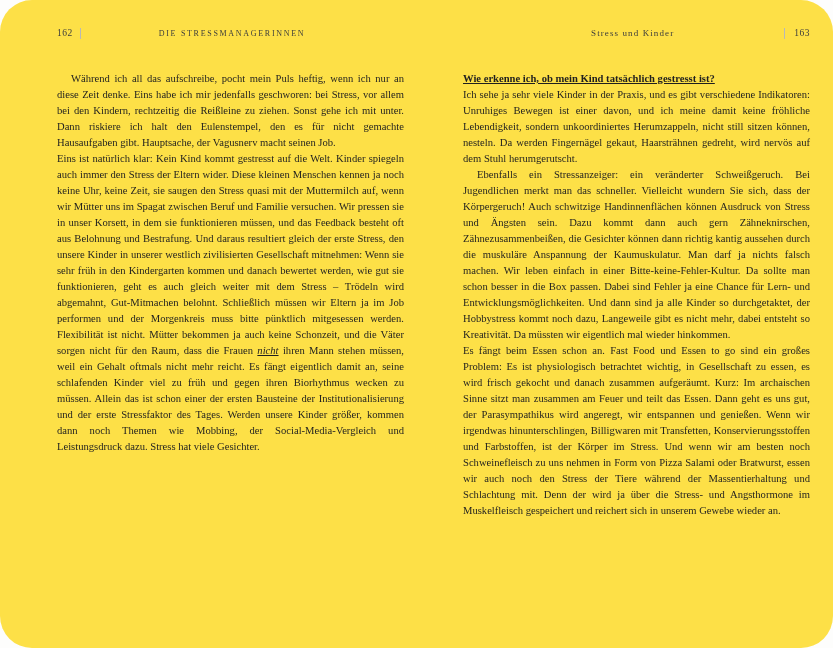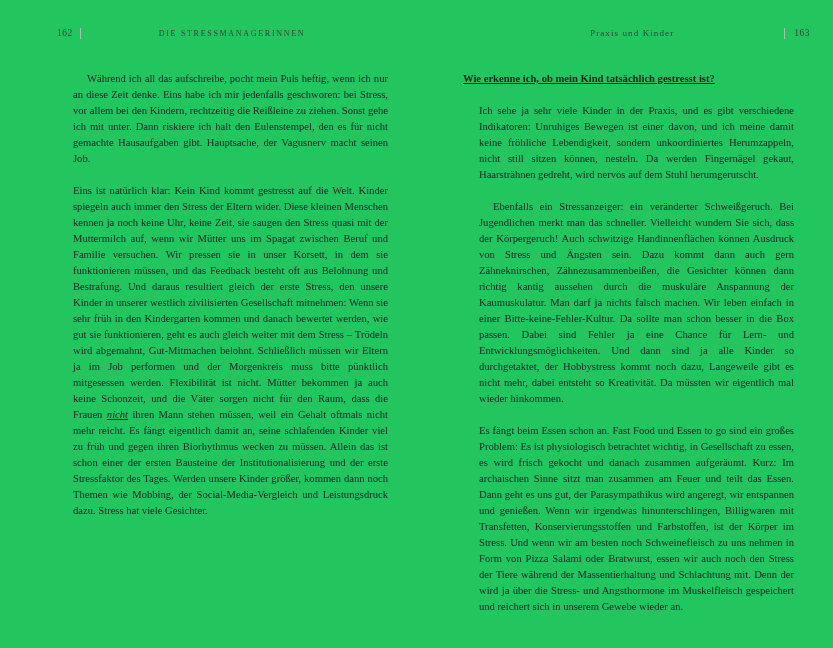--- a/index.html
+++ b/index.html
@@ -6,25 +6,26 @@
   body {
     width: 833px; height: 648px;
     background: #fdfdfc;
     font-family: "Liberation Serif", "DejaVu Serif", serif;
     color: #1f1f1f;
     overflow: hidden;
   }
   .spread {
     position: relative;
     width: 833px; height: 648px;
-    background: #22c55e;
+    background: #fde047;
     box-sizing: border-box;
     display: flex;
     padding: 26px 23px 0 57px;
     gap: 59px;
+    border-radius: 32px;
   }
   .page { width: 347px; box-sizing: border-box; }
   .page-header {
     display: flex; align-items: center;
     height: 14px; margin-bottom: 31px;
     color: #3c3c3c;
   }
   .page-header.right { justify-content: flex-end; }
   .page-number { font-size: 9.5px; letter-spacing: 0.5px; }
   .divider { width: 1px; height: 11px; background: #b8b8b8; display: inline-block; }
@@ -33,21 +34,21 @@
   .page-header.right .divider { margin-left: 110px; margin-right: 9px; }
   .running-head.caps { font-size: 8px; letter-spacing: 1.7px; color: #3c3c3c; }
   .running-head.mixed { font-size: 9px; letter-spacing: 1.1px; color: #3c3c3c; }
   .page-body {
     font-size: 10.6px;
     line-height: 16px;
     text-align: justify;
     hyphens: auto;
     -webkit-hyphens: auto;
   }
-  .body-paragraph { margin: 16px; }
+  .body-paragraph { margin: 0; }
   .body-paragraph.indented { text-indent: 14px; }
   .body-heading {
     font-size: 10.6px; line-height: 16px;
     font-weight: bold;
     margin: 16px 0 0 0;
     text-decoration: underline;
   }
   .page-body > :first-child { margin-top: 0; }
   em { font-style: italic; text-decoration: underline; }
 </style>
@@ -63,21 +64,21 @@
       <span class="running-head caps">DIE STRESSMANAGERINNEN</span>
     </header>
     <div class="page-body">
         <p class="body-paragraph indented">Während ich all das aufschreibe, pocht mein Puls heftig, wenn ich nur an diese Zeit denke. Eins habe ich mir jedenfalls geschworen: bei Stress, vor allem bei den Kindern, rechtzeitig die Reißleine zu ziehen. Sonst gehe ich mit unter. Dann riskiere ich halt den Eulenstempel, den es für nicht gemachte Hausaufgaben gibt. Hauptsache, der Vagusnerv macht seinen Job.</p>
         <p class="body-paragraph"><span>Eins ist natürlich klar: Kein Kind kommt gestresst auf die Welt. Kinder spiegeln auch immer den Stress der Eltern wider. Diese kleinen Menschen kennen ja noch keine Uhr, keine Zeit, sie saugen den Stress quasi mit der Muttermilch auf, wenn wir Mütter uns im Spagat zwischen Beruf und Familie versuchen. Wir pressen sie in unser Korsett, in dem sie funktionieren müssen, und das Feedback besteht oft aus Belohnung und Bestrafung. Und daraus resultiert gleich der erste Stress, den unsere Kinder in unserer westlich zivilisierten Gesellschaft mitnehmen: Wenn sie sehr früh in den Kindergarten kommen und danach bewertet werden, wie gut sie funktionieren, geht es auch gleich weiter mit dem Stress – Trödeln wird abgemahnt, Gut-Mitmachen belohnt. Schließlich müssen wir Eltern ja im Job performen und der Morgenkreis muss bitte pünktlich mitgesessen werden. Flexibilität ist nicht. Mütter bekommen ja auch keine Schonzeit, und die Väter sorgen nicht für den Raum, dass die Frauen </span><em>nicht</em><span> ihren Mann stehen müssen, weil ein Gehalt oftmals nicht mehr reicht. Es fängt eigentlich damit an, seine schlafenden Kinder viel zu früh und gegen ihren Biorhythmus wecken zu müssen. Allein das ist schon einer der ersten Bausteine der Institutionalisierung und der erste Stressfaktor des Tages. Werden unsere Kinder größer, kommen dann noch Themen wie Mobbing, der Social-Media-Vergleich und Leistungsdruck dazu. Stress hat viele Gesichter.</span></p>
       </div>
   </div>
 
   <div class="page">
     <header class="page-header right">
-      <span class="running-head mixed">Praxis und Kinder</span>
+      <span class="running-head mixed">Stress und Kinder</span>
       <span class="divider"></span>
       <span class="page-number">163</span>
     </header>
     <div class="page-body">
         <h2 class="body-heading">Wie erkenne ich, ob mein Kind tatsächlich gestresst ist?</h2>
         <p class="body-paragraph">Ich sehe ja sehr viele Kinder in der Praxis, und es gibt verschiedene Indikatoren: Unruhiges Bewegen ist einer davon, und ich meine damit keine fröhliche Lebendigkeit, sondern unkoordiniertes Herumzappeln, nicht still sitzen können, nesteln. Da werden Fingernägel gekaut, Haarsträhnen gedreht, wird nervös auf dem Stuhl herumgerutscht.</p>
         <p class="body-paragraph indented">Ebenfalls ein Stressanzeiger: ein veränderter Schweißgeruch. Bei Jugendlichen merkt man das schneller. Vielleicht wundern Sie sich, dass der Körpergeruch! Auch schwitzige Handinnenflächen können Ausdruck von Stress und Ängsten sein. Dazu kommt dann auch gern Zähneknirschen, Zähnezusammenbeißen, die Gesichter können dann richtig kantig aussehen durch die muskuläre Anspannung der Kaumuskulatur. Man darf ja nichts falsch machen. Wir leben einfach in einer Bitte-keine-Fehler-Kultur. Da sollte man schon besser in die Box passen. Dabei sind Fehler ja eine Chance für Lern- und Entwicklungsmöglichkeiten. Und dann sind ja alle Kinder so durchgetaktet, der Hobbystress kommt noch dazu, Langeweile gibt es nicht mehr, dabei entsteht so Kreativität. Da müssten wir eigentlich mal wieder hinkommen.</p>
         <p class="body-paragraph">Es fängt beim Essen schon an. Fast Food und Essen to go sind ein großes Problem: Es ist physiologisch betrachtet wichtig, in Gesellschaft zu essen, es wird frisch gekocht und danach zusammen aufgeräumt. Kurz: Im archaischen Sinne sitzt man zusammen am Feuer und teilt das Essen. Dann geht es uns gut, der Parasympathikus wird angeregt, wir entspannen und genießen. Wenn wir irgendwas hinunterschlingen, Billigwaren mit Transfetten, Konservierungsstoffen und Farbstoffen, ist der Körper im Stress. Und wenn wir am besten noch Schweinefleisch zu uns nehmen in Form von Pizza Salami oder Bratwurst, essen wir auch noch den Stress der Tiere während der Massentierhaltung und Schlachtung mit. Denn der wird ja über die Stress- und Angsthormone im Muskelfleisch gespeichert und reichert sich in unserem Gewebe wieder an.</p>
       </div>
   </div>

